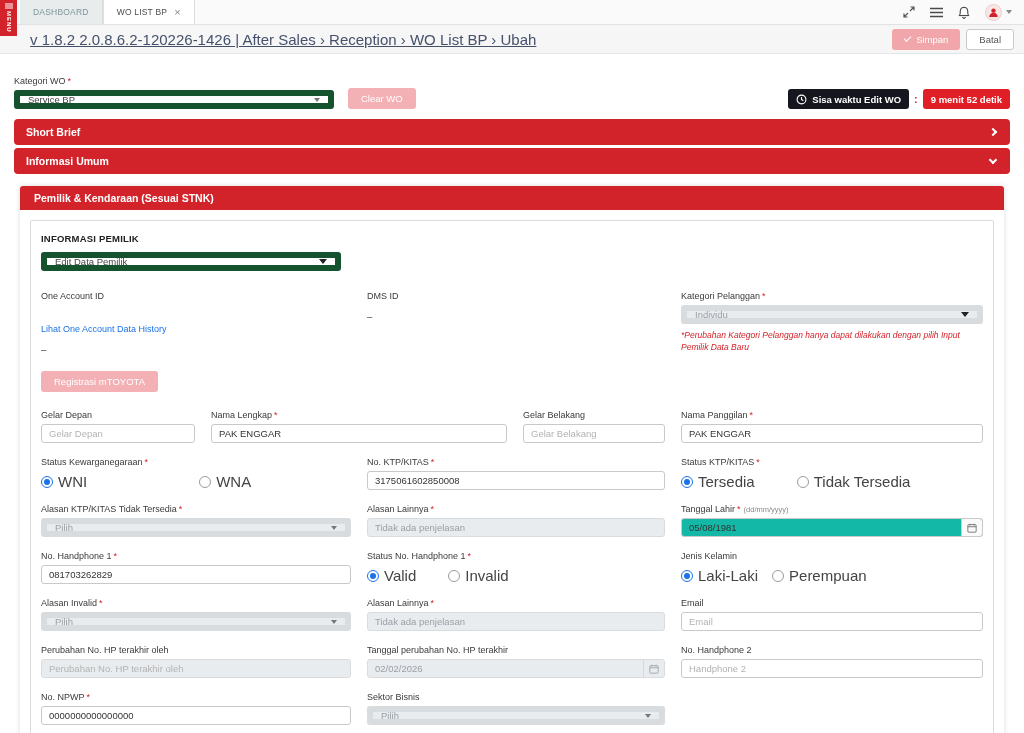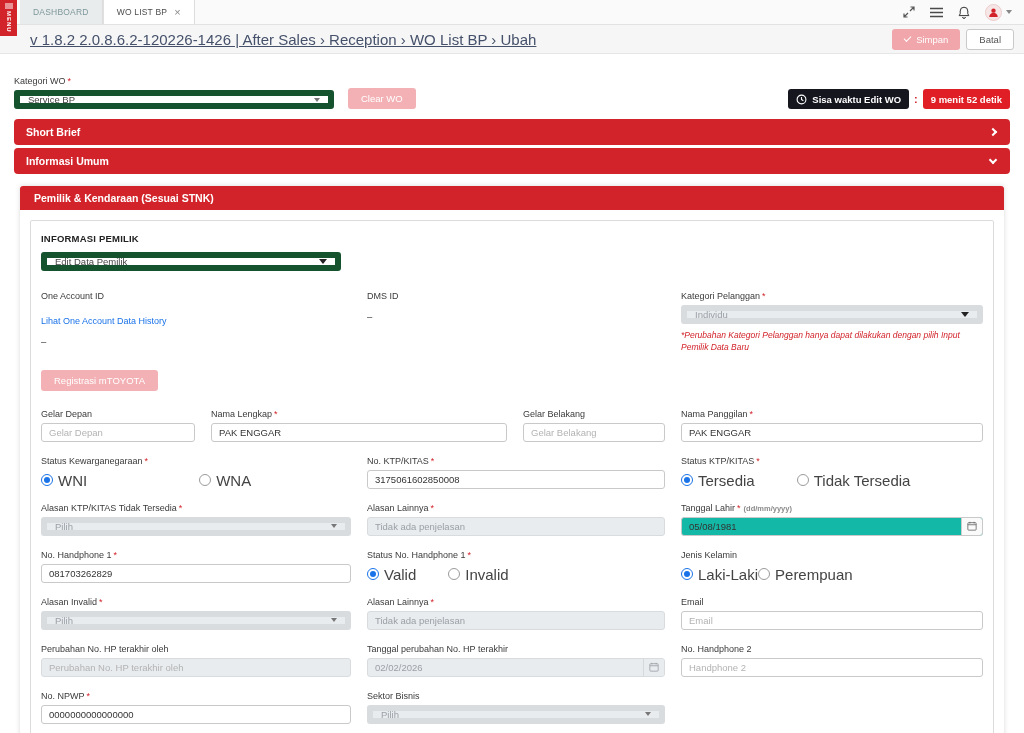--- a/index.html
+++ b/index.html
@@ -31,21 +31,21 @@
   .btn { font-family:inherit; font-size:9.5px; border-radius:3px; padding:4px 12px; cursor:pointer; }
   .btn.save { background:#f0a6aa; color:#fff; border:none; display:inline-flex; align-items:center; }
   .check { width:7px; height:4px; border-left:1.5px solid #fff; border-bottom:1.5px solid #fff;
            transform:rotate(-45deg); display:inline-block; margin:-2px 5px 0 0; }
   .btn.cancel { background:#fff; border:1px solid #c9c9c9; color:#555; }
 
   
   .content { padding:7px 14px 0; }
   .flabel { display:block; font-size:9px; color:#3a3a3a; margin-bottom:4px; }
   .req { color:#d2232a; margin-left:2px; }
-  .hint { color:#8a8a8a; font-size:7.5px; margin-left:3px;font-weight:bold; }
+  .hint { color:#8a8a8a; font-size:7.5px; margin-left:3px; }
 
   .select { height:19px; border:6px solid #14532d; border-radius:3px; background:#fff; display:flex;
             align-items:center; justify-content:space-between; padding:0 8px; font-size:9.5px; color:#444; cursor:pointer; }
   .chev { width:0; height:0; border-left:3.5px solid transparent; border-right:3.5px solid transparent;
           border-top:4.5px solid #777; margin-left:8px; flex:none; }
   .chev.big { border-left-width:4px; border-right-width:4px; border-top-width:5px; border-top-color:#222; }
   .select.disabled { background:#e9ecef; color:#9aa0a6; border-color:#d8dcdf; }
 
   .wo-row { display:flex; align-items:flex-end; gap:14px; }
   .w320 { width:320px; }
@@ -70,32 +70,32 @@
   .card-header { background:#d2232a; color:#fff; font-weight:bold; font-size:10.5px; height:24px;
                  display:flex; align-items:center; padding:0 14px; border-radius:3px 3px 0 0; cursor:pointer; }
   .form-box { margin:10px; border:1px solid #dcdcdc; border-radius:2px; padding:12px 10px 14px; }
   .fb-heading { font-weight:bold; font-size:9.5px; color:#222; margin-bottom:8px; letter-spacing:.2px; }
   .mode-select { width:300px; margin-bottom:20px; }
 
   .grid { display:grid; column-gap:16px; margin-bottom:14px; }
   .g3 { grid-template-columns:310px 298px 1fr; }
   .g4 { grid-template-columns:154px 296px 142px 1fr; }
 
-  .link { color:#1a73e8; font-size:9px; text-decoration:none; display:inline-block; margin-top:11px; cursor:pointer; }
+  .link { color:#1a73e8; font-size:9px; text-decoration:none; display:inline-block; margin-top:19px; cursor:pointer; }
   .dash { margin-top:10px; font-size:9.5px; color:#333; }
   .note { color:#d2232a; font-size:8.5px; font-style:italic; line-height:1.4; margin-top:6px; }
   .registrasi { margin:2px 0 18px; }
 
   .input { width:100%; height:19px; border:1px solid #c9c9c9; border-radius:3px; padding:0 7px;
            font-family:inherit; font-size:9.5px; color:#333; background:#fff; }
   .input::placeholder { color:#b3b3b3; }
   .input:disabled { background:#e9ecef; color:#9aa0a6; border-color:#d8dcdf; }
 
   .radio-row { display:flex; align-items:center; min-height:19px; padding-top:2px; }
-  .gap-xl { gap:112px; } .gap-lg { gap:32px; } .gap-md { gap:42px; } .gap-sm { }
+  .gap-xl { gap:112px; } .gap-lg { gap:32px; } .gap-md { gap:42px; } .gap-sm { gap:14px; }
   .radio { display:inline-flex; align-items:center; gap:5px; font-size:15px; color:#444; cursor:pointer; }
   .rdot { width:12px; height:12px; border:1px solid #9b9b9b; border-radius:50%; background:#fff; position:relative; flex:none; }
   .radio.checked .rdot { border-color:#1a73e8; }
   .radio.checked .rdot::after { content:""; position:absolute; left:2px; top:2px; right:2px; bottom:2px;
                                 border-radius:50%; background:#1a73e8; }
 
   .date { display:flex; align-items:center; justify-content:space-between; height:19px; border:1px solid #c9c9c9;
           border-radius:3px; background:#14b8a6; font-size:9.5px; color:#333; overflow:hidden; }
   .date .dval { padding:0 7px; }
   .date .cal { border-left:1px solid #ccc; height:100%; display:flex; align-items:center; padding:0 5px; background:#fafafa; }

